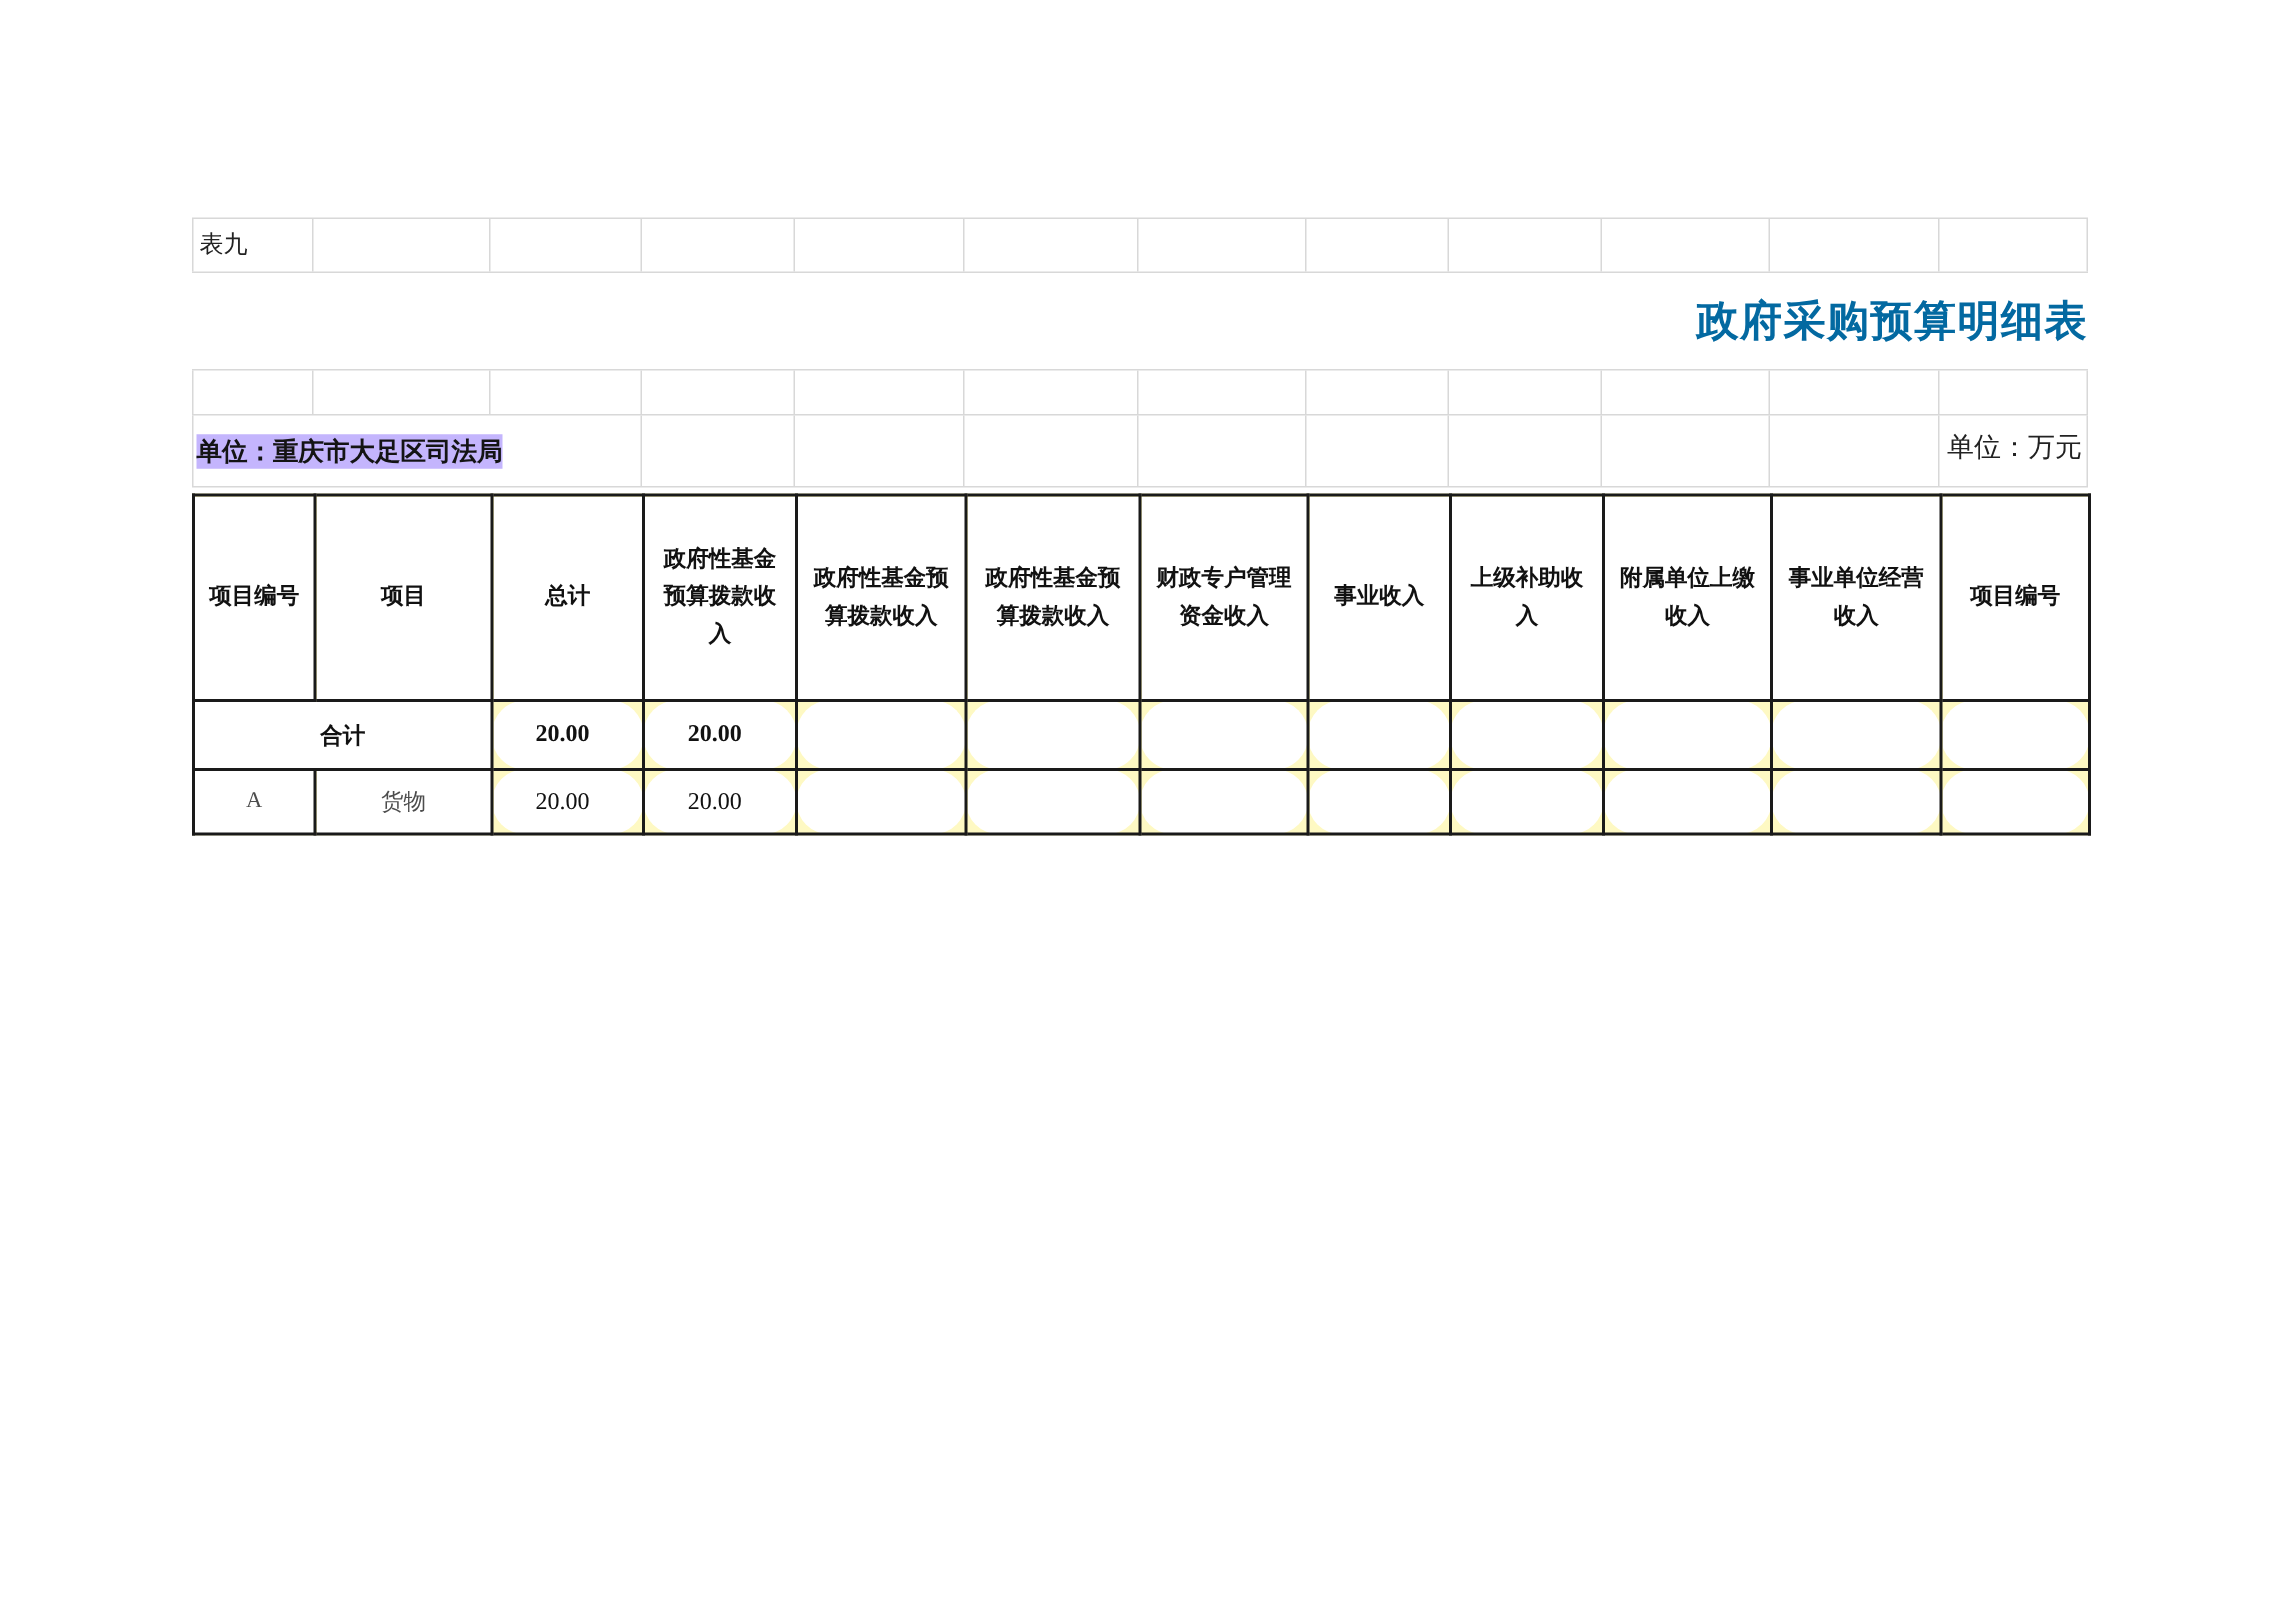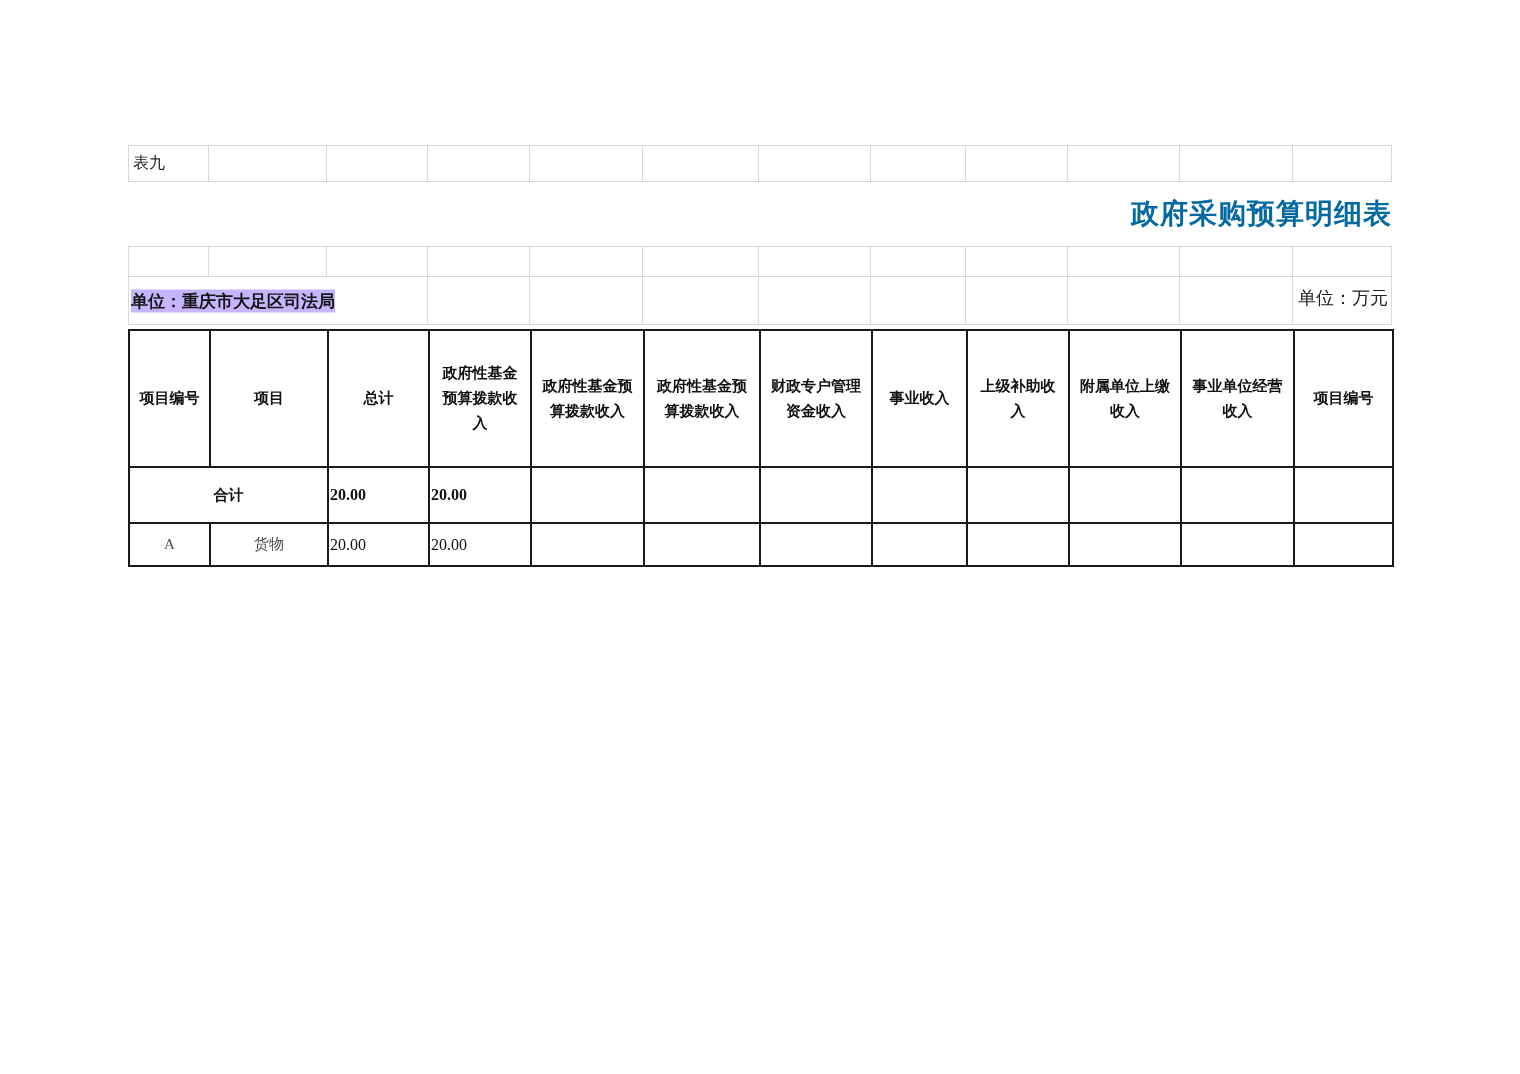--- a/index.html
+++ b/index.html
@@ -53,28 +53,28 @@
   }
   table.budget th,table.budget td{
     border:2px solid #1a1a1a;box-sizing:border-box;
     overflow:hidden;background:#fff;
   }
   table.budget th{
     font-size:15px;font-weight:bold;color:#111;
     text-align:center;vertical-align:middle;
     line-height:1.65;padding:2px 6px;height:137px;
   }
-  tr.total-row td{height:56px;}
+  tr.total-row td{height:46px;}
   tr.data-row td{height:43px;}
   td.lbl-total{
     text-align:center;font-size:15px;font-weight:bold;color:#111;
   }
   td.num{
-    text-align:left;padding-right:8px;
-    font-family:"Liberation Serif",serif;font-size:16px;color:#111;
+    text-align:center;padding-right:8px;
+    font-family:"Liberation Serif",serif;font-size:16px;color:#111;border-radius:22px;
   }
   td.num.bold{font-weight:bold;}
   td.code,td.item{
     text-align:center;
     font-family:"Liberation Serif",serif;font-size:15px;color:#4d4d4d;
   }
 </style>
 </head>
 <body>
 

